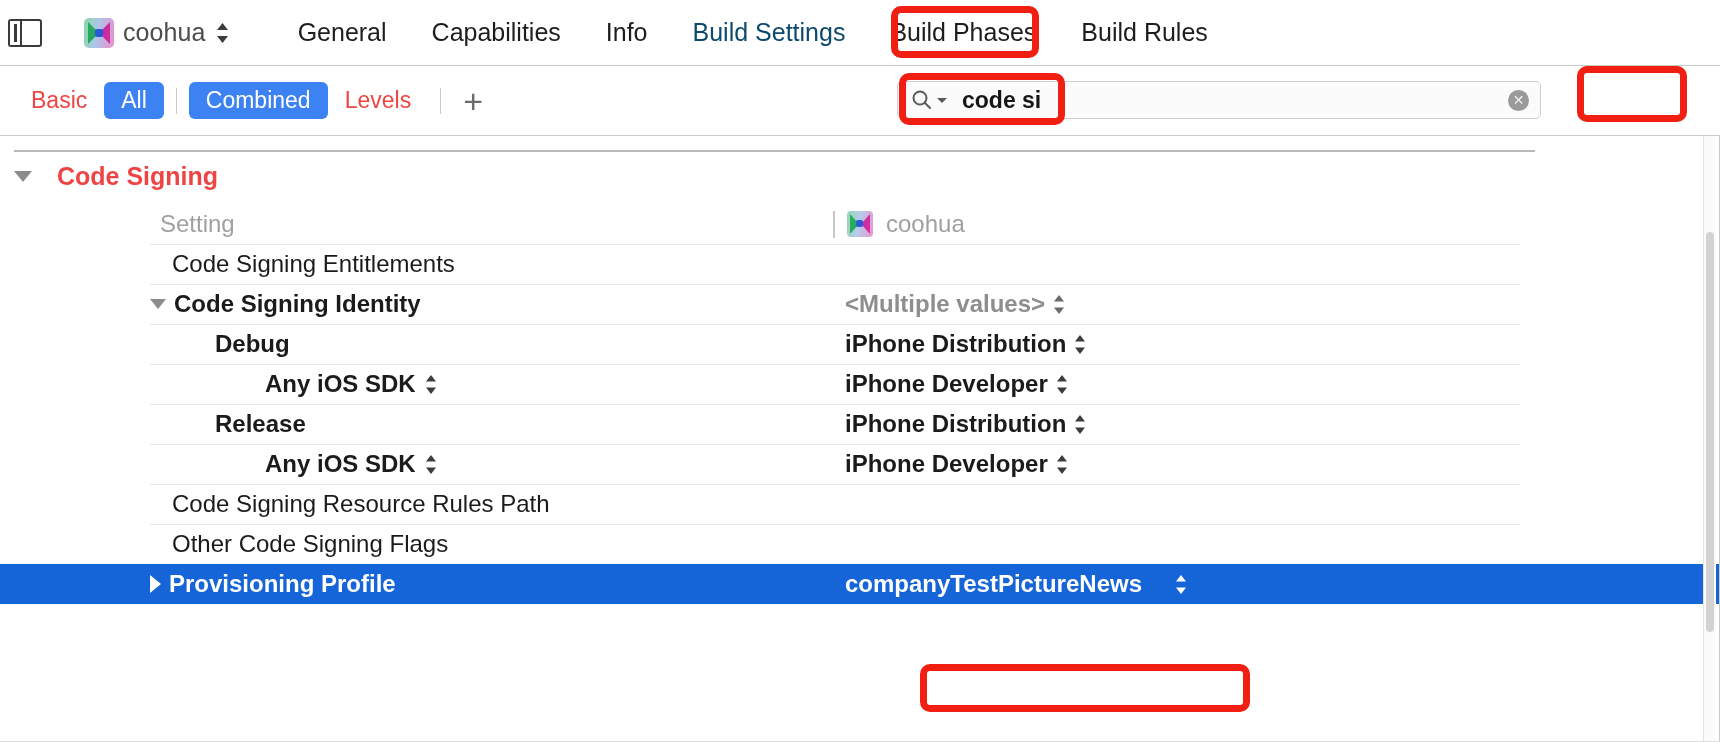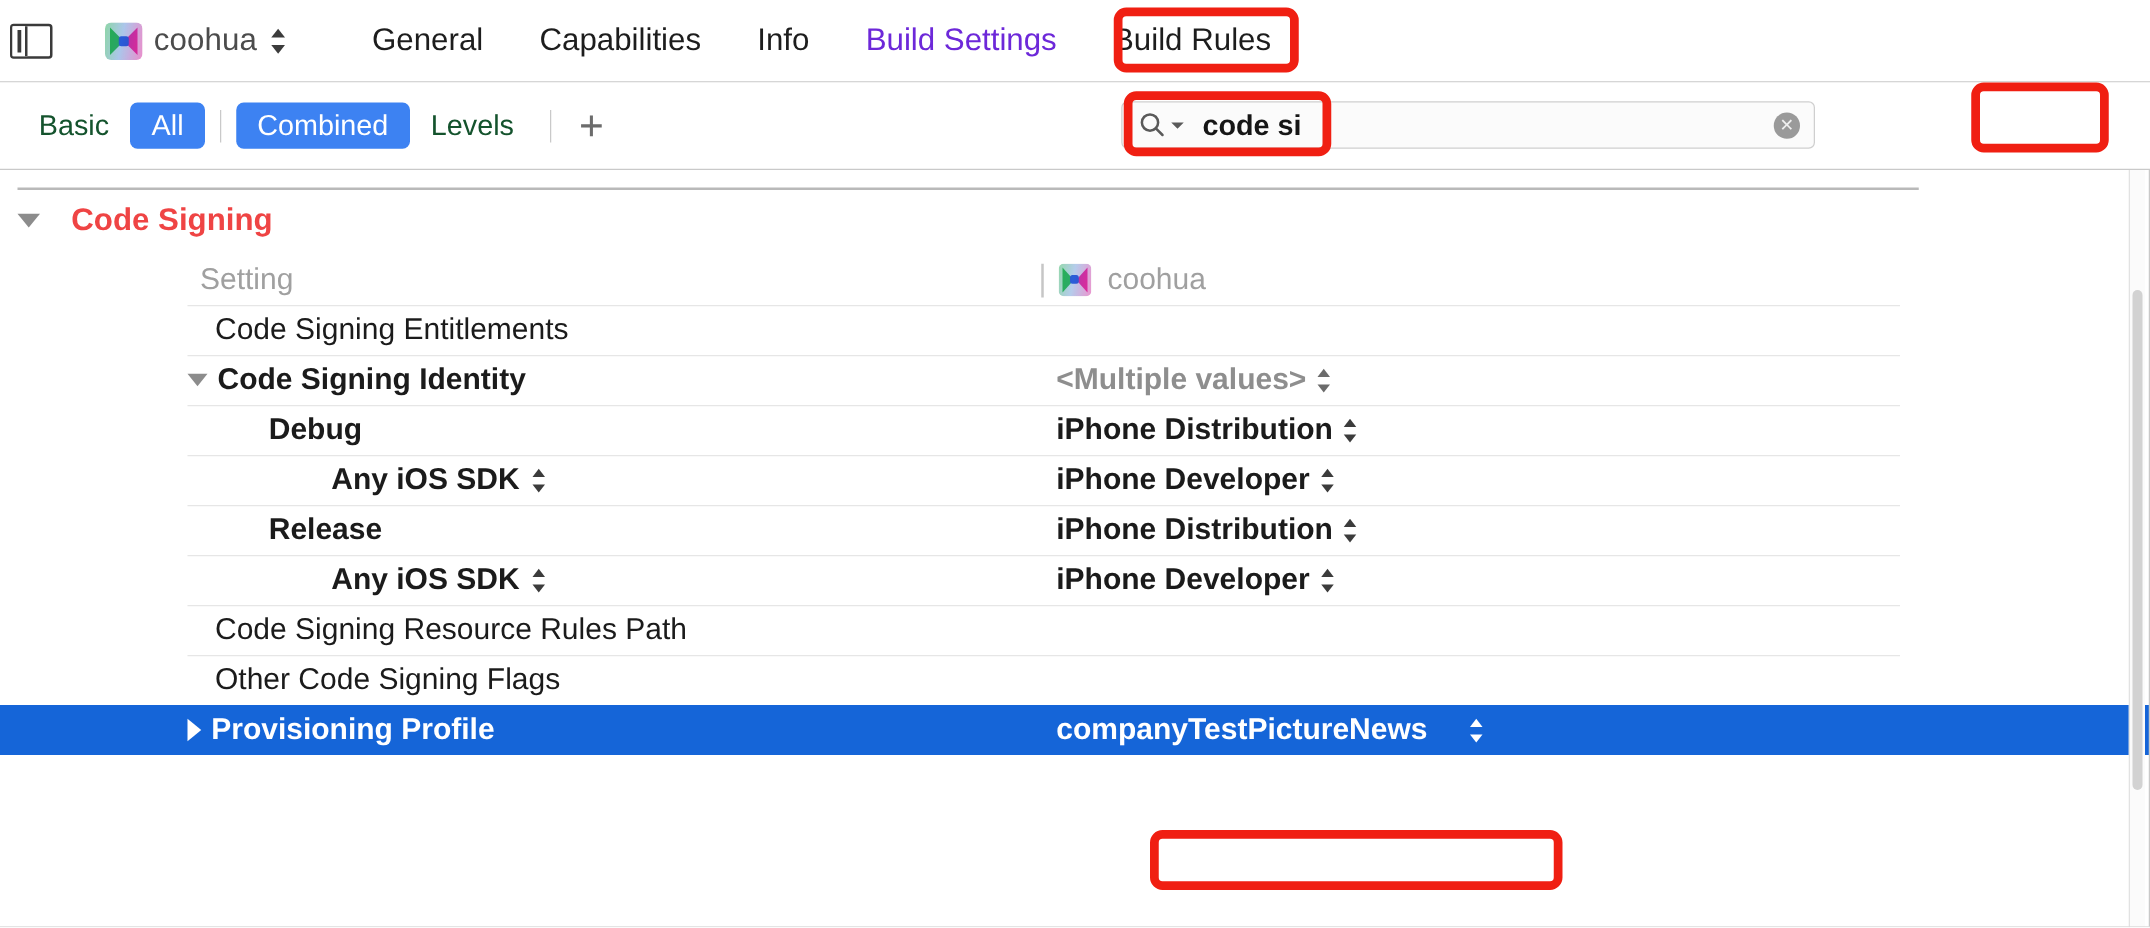--- a/index.html
+++ b/index.html
@@ -104,41 +104,41 @@
     letter-spacing: .1px;
   }
   .stepper-svg { vertical-align: middle; }
 
   .tab {
     font-size: 25px;
     color: #1d1d1d;
     padding: 2px 6px;
     white-space: nowrap;
   }
-  .tab.active { color: #6d28d9; }
+  .tab.active { color: #0c4a6e; }
 
   
   .filterbar {
     position: relative;
     height: 70px;
     display: flex;
     align-items: center;
     border-bottom: 1px solid #c9c9c9;
     background: #ffffff;
     box-sizing: border-box;
   }
   .seg {
     display: flex;
     align-items: center;
     margin-left: 14px;
     gap: 0;
   }
   .seg-item {
     font-size: 23px;
-    color: #14532d;
+    color: #ef4444;
     padding: 5px 17px;
     border-radius: 6px;
     white-space: nowrap;
   }
   .seg-item.on {
     background: #3d82f2;
     color: #ffffff;
   }
   .seg-div {
     width: 1px;
@@ -151,21 +151,21 @@
     color: #6c6c6c;
     line-height: 1;
     padding: 0 10px;
     font-weight: 300;
   }
 
   .search-wrap {
     position: absolute;
     left: 897px;
     top: 15px;
-    width: 555px;
+    width: 644px;
     height: 38px;
   }
   .search-field {
     width: 100%;
     height: 100%;
     background: #fbfbfb;
     border: 1px solid #cfcfcf;
     border-radius: 5px;
     box-sizing: border-box;
     display: flex;
@@ -397,20 +397,21 @@
         <path d="M7.5 21 L13 14 L2 14 Z" fill="#3c3c3c"></path>
       </svg>
     </span>
   </div>
 
   <div style="display:flex;align-items:center;margin-left:62px;gap:33px;">
     <span class="tab">General</span>
     <span class="tab">Capabilities</span>
     <span class="tab">Info</span>
     <span class="tab active">Build Settings</span>
+    <span class="tab">Build Phases</span>
     <span class="tab">Build Rules</span>
   </div>
 </div>
 
 <div class="filterbar">
   <div class="seg">
     <span class="seg-item">Basic</span>
     <span class="seg-item on">All</span>
     <span class="seg-div"></span>
     <span class="seg-item on">Combined</span>

